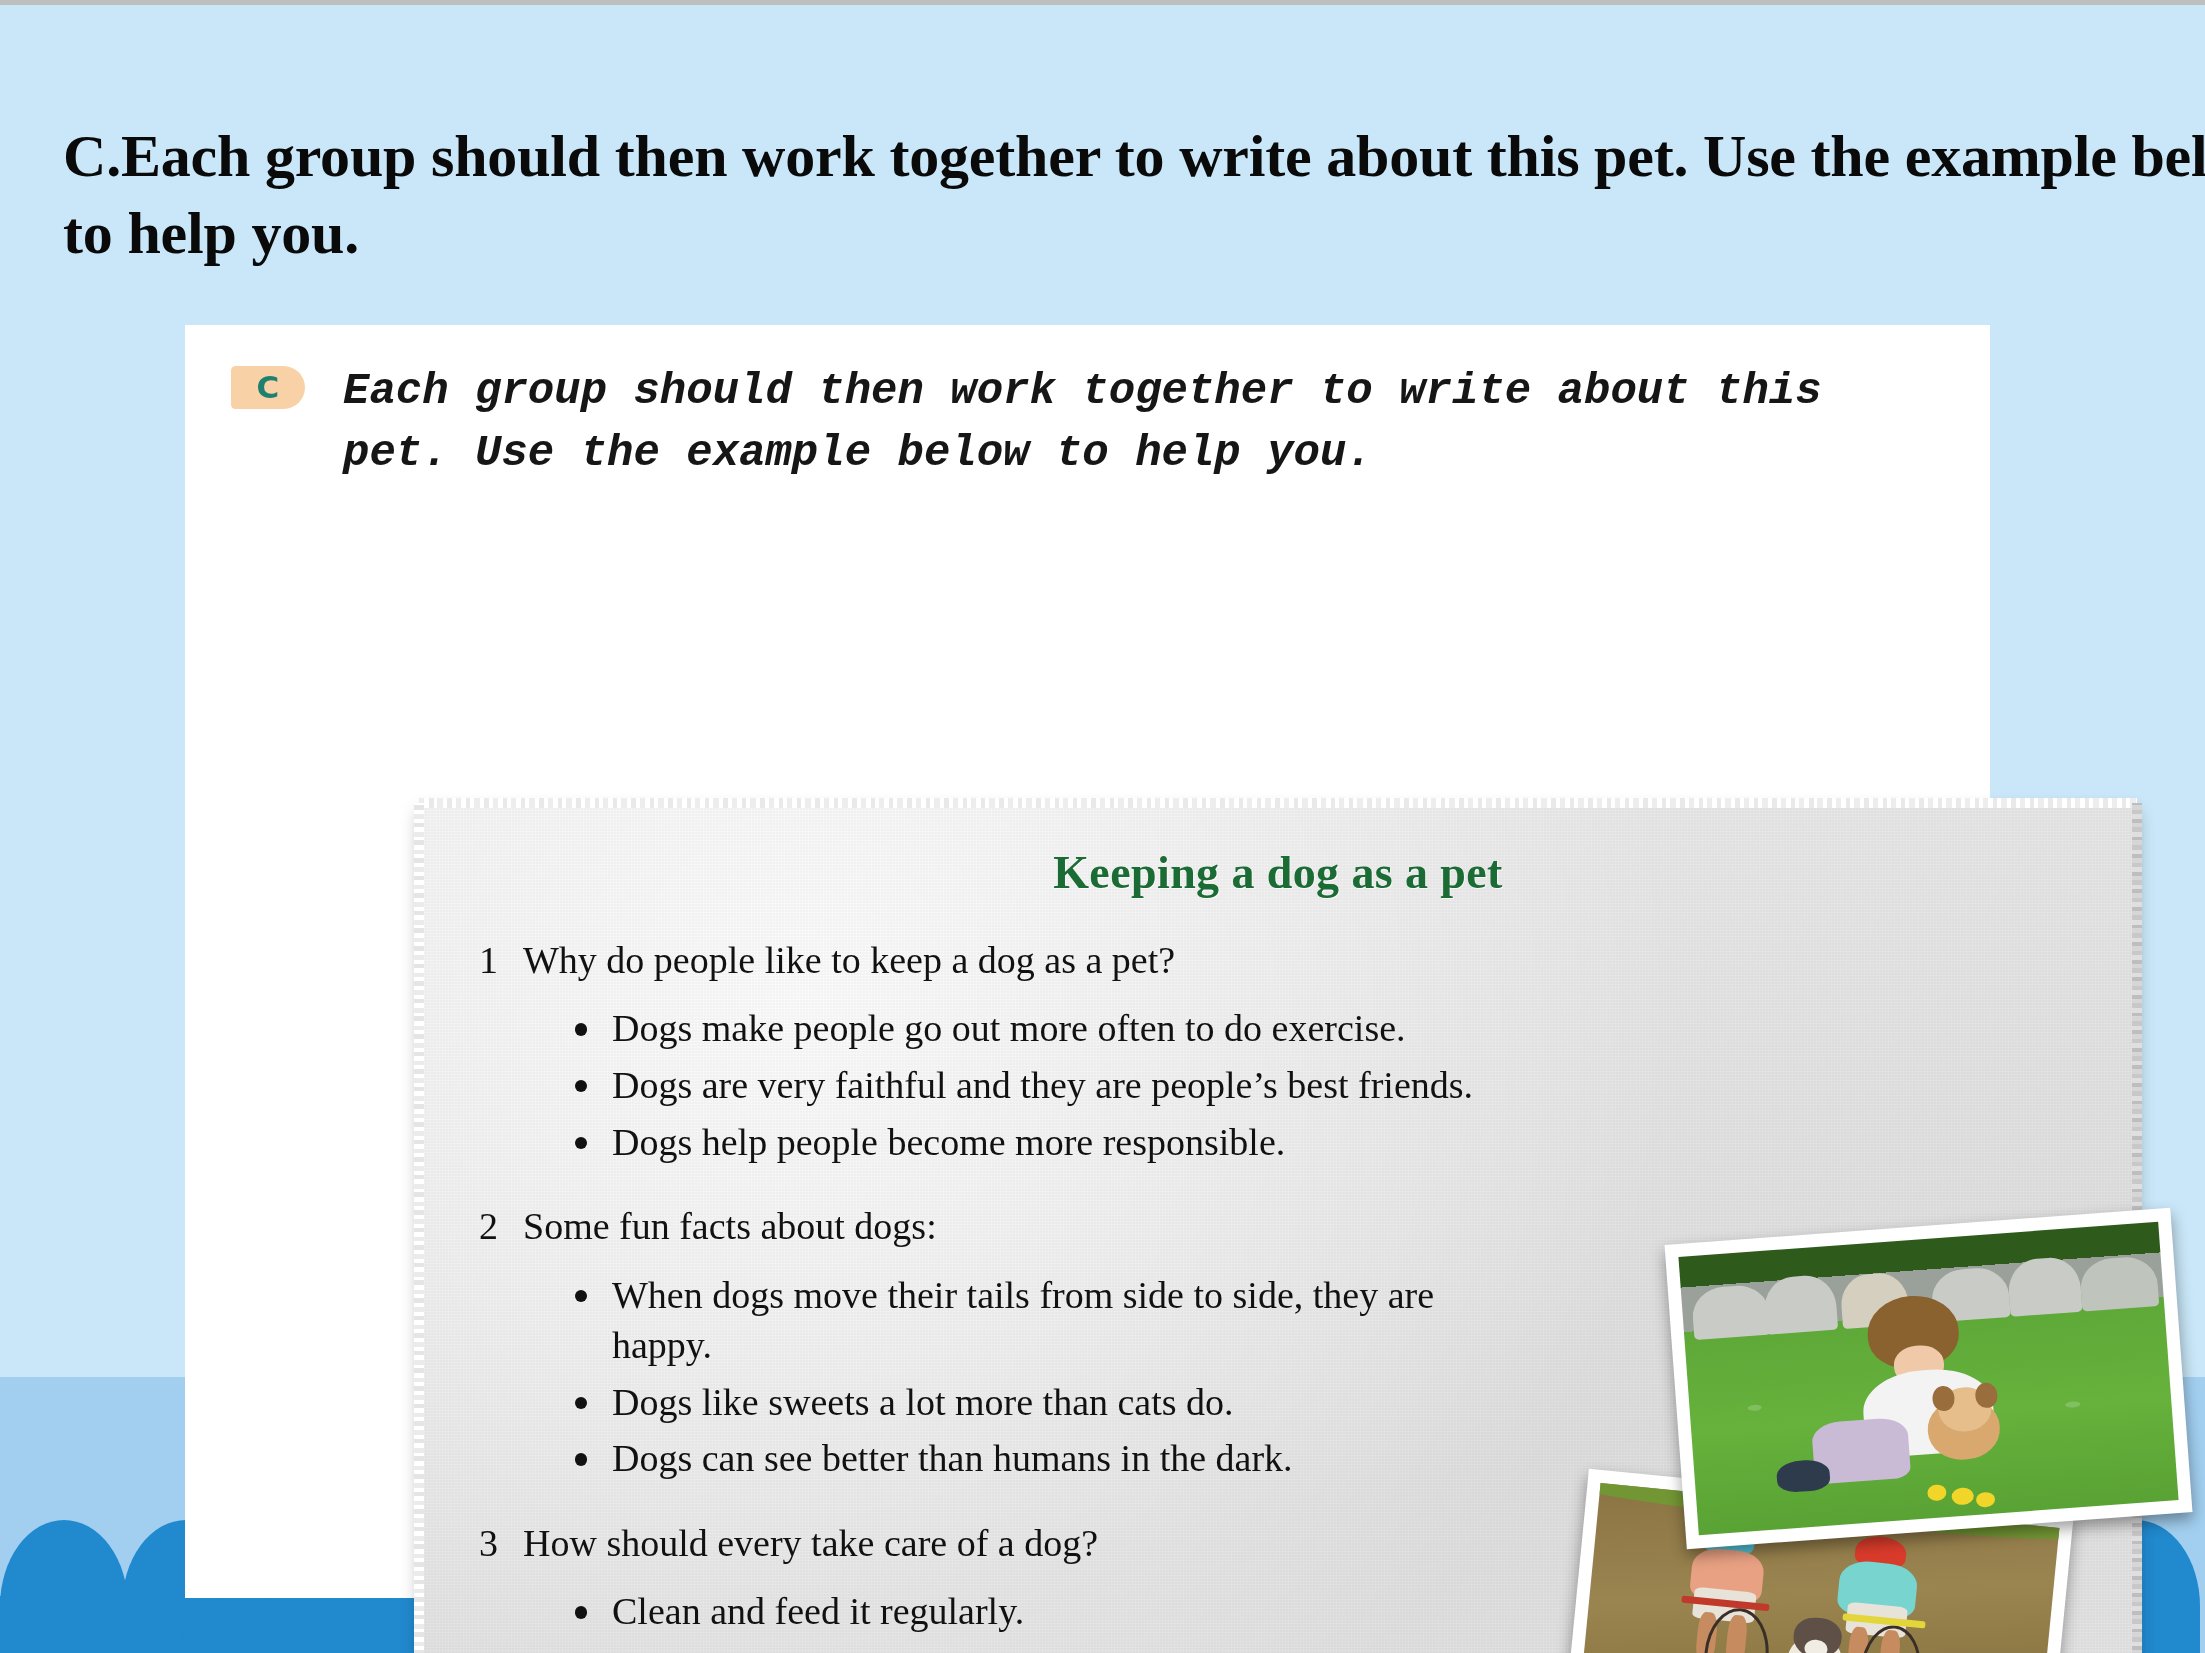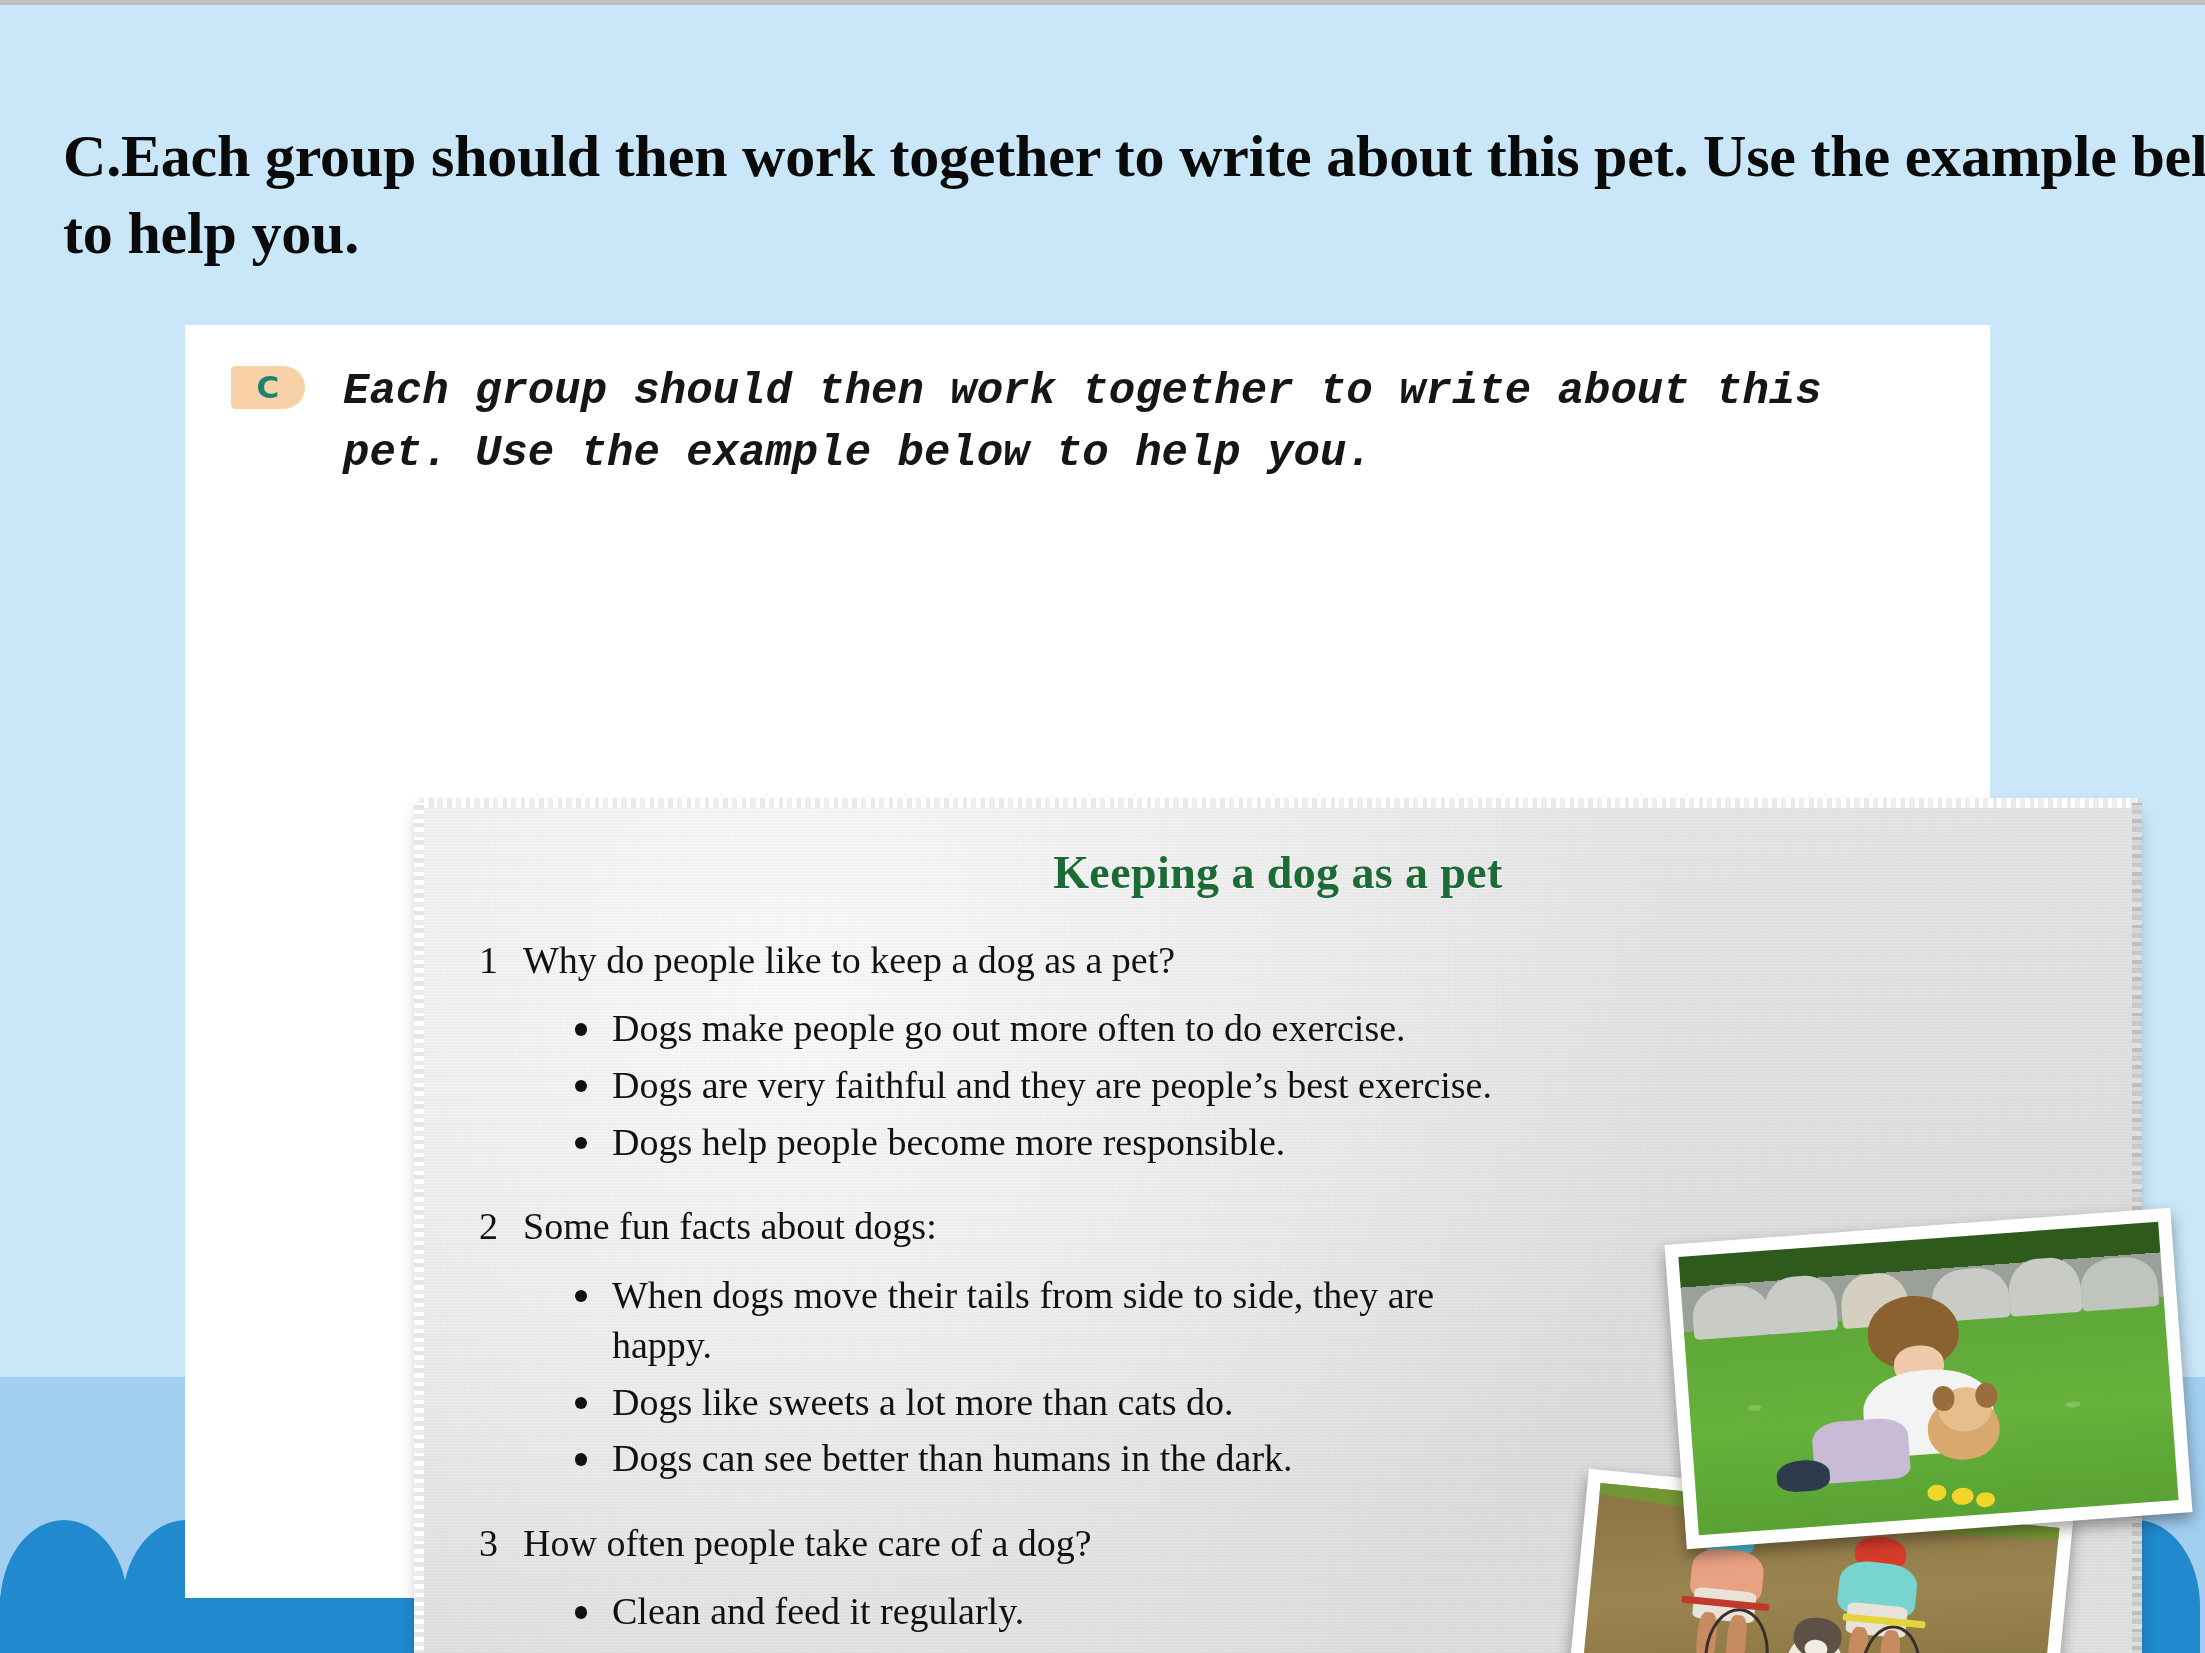--- a/index.html
+++ b/index.html
@@ -293,41 +293,41 @@
 
       <div class="qa-list">
 
         <div class="qa-block">
           <div class="qa-head">
             <span class="qa-num">1</span>
             <span>Why do people like to keep a dog as a pet?</span>
           </div>
           <div class="qa-bullets">
             <div class="qa-bullet">Dogs make people go out more often to do exercise.</div>
-            <div class="qa-bullet">Dogs are very faithful and they are people’s best exercise.</div>
+            <div class="qa-bullet">Dogs are very faithful and they are people’s best friends.</div>
             <div class="qa-bullet">Dogs help people become more responsible.</div>
           </div>
         </div>
 
         <div class="qa-block">
           <div class="qa-head">
             <span class="qa-num">2</span>
             <span>Some fun facts about dogs:</span>
           </div>
           <div class="qa-bullets">
             <div class="qa-bullet" style="max-width:873px">When dogs move their tails from side to side, they are happy.</div>
             <div class="qa-bullet">Dogs like sweets a lot more than cats do.</div>
             <div class="qa-bullet">Dogs can see better than humans in the dark.</div>
           </div>
         </div>
 
         <div class="qa-block">
           <div class="qa-head">
             <span class="qa-num">3</span>
-            <span>How often people take care of a dog?</span>
+            <span>How should every take care of a dog?</span>
           </div>
           <div class="qa-bullets">
             <div class="qa-bullet">Clean and feed it regularly.</div>
             <div class="qa-bullet">Give it much care and love.</div>
           </div>
         </div>
 
       </div>
 
       <div class="photo photo-bikes">

